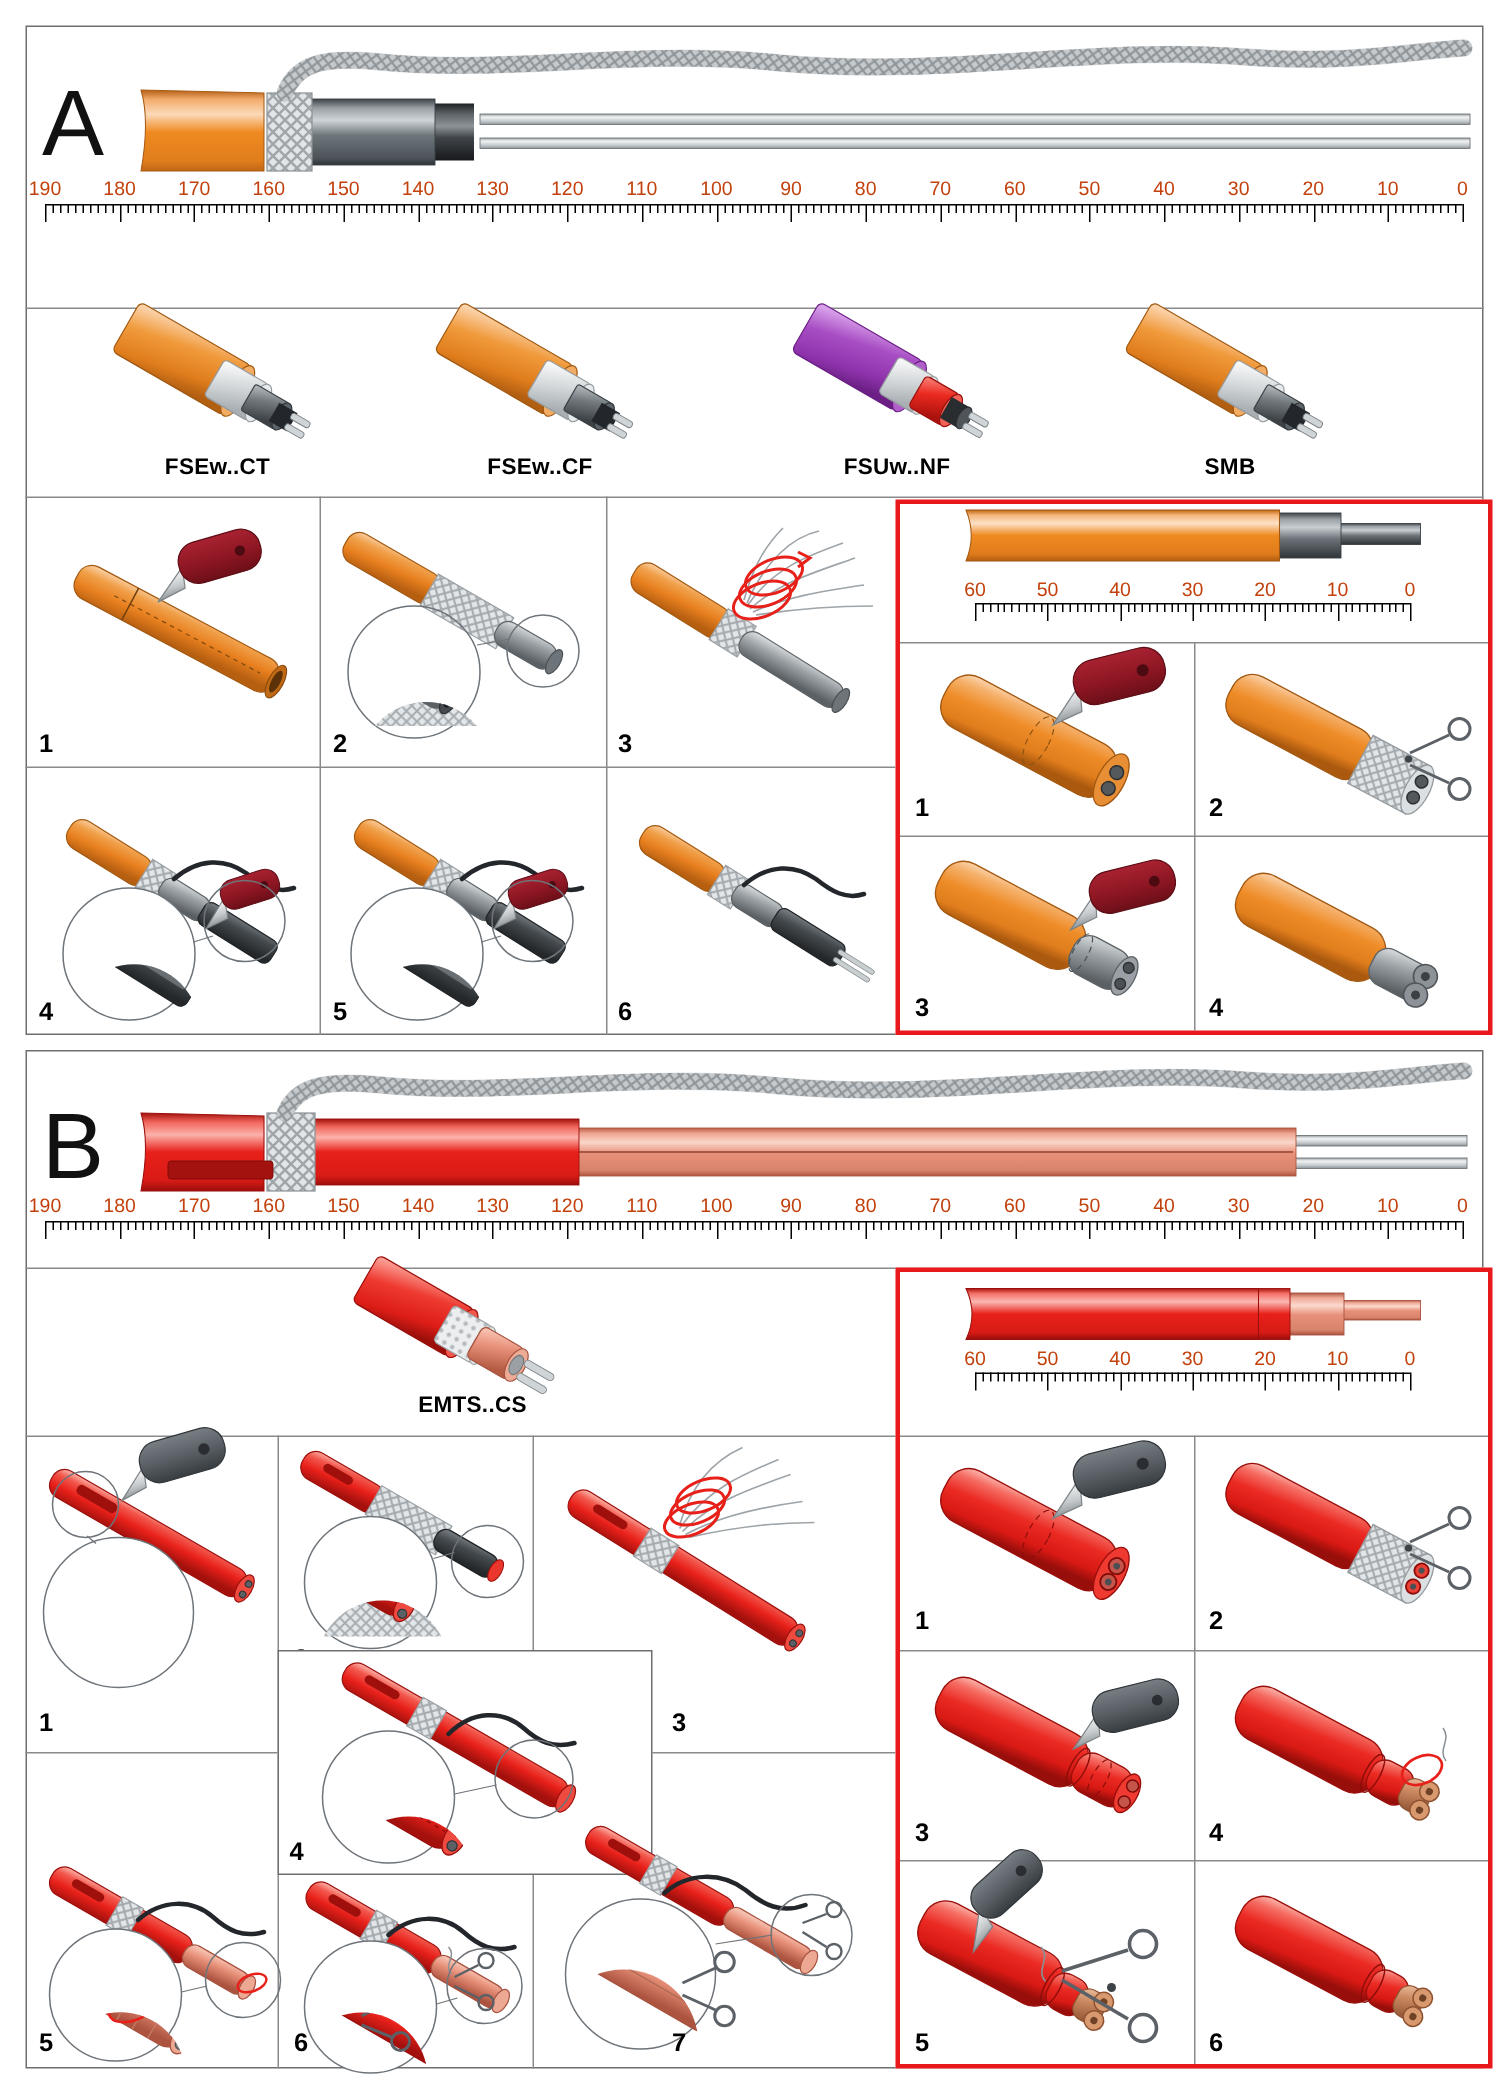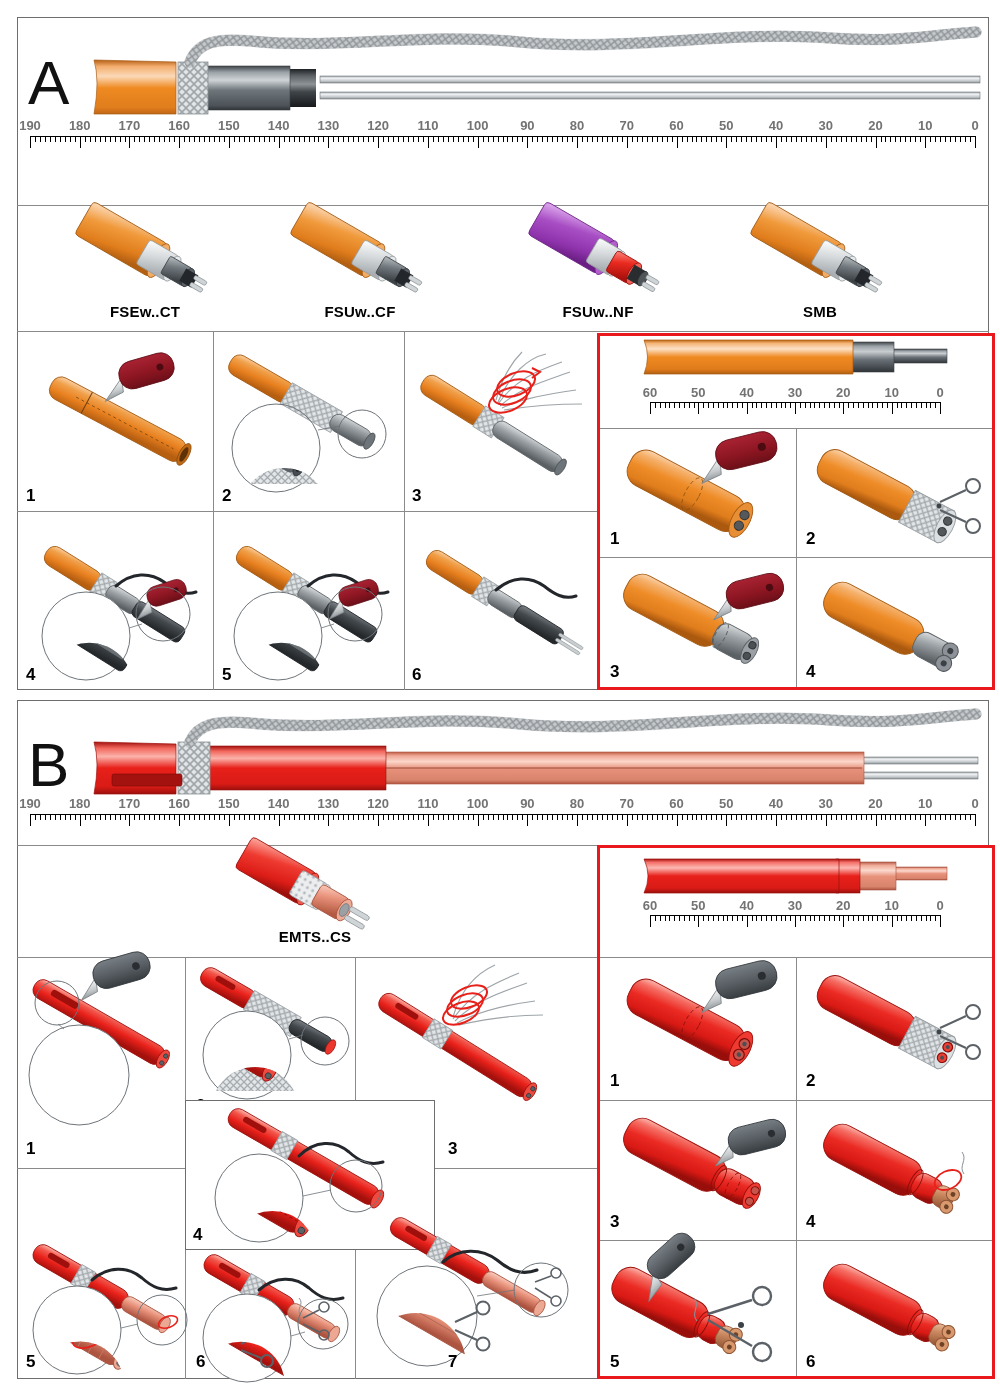--- a/index.html
+++ b/index.html
@@ -80,22 +80,22 @@
     letter-spacing: 0.2px;
   }
 
   
   .ruler { position: absolute; }
   .ruler .rlabels { position: relative; height: 16px; }
   .ruler .rlab {
     position: absolute;
     font-family: "Liberation Sans", sans-serif;
     font-size: 13px;
-    font-weight: bold;
-    color: #737373;
+    font-weight: normal;
+    color: #c2410c;
     transform: translateX(-50%);
     white-space: nowrap;
     top: 0;
   }
   .ruler .rbar {
     position: absolute;
     left: 0; right: 0;
     height: 14px;
   }
   .ruler .tick { position: absolute; width: 1px; background: #000; top: 0; }
@@ -440,21 +440,21 @@
         <rect x="62" y="25" width="34" height="28" rx="3" fill="url(#pb1)" stroke="#969c9f" stroke-width="0.8"></rect>
         <ellipse cx="96" cy="39" rx="6" ry="14" fill="#e6eaec" stroke="#969c9f" stroke-width="0.8"></ellipse>
         <rect x="88" y="29" width="26" height="20" rx="2" fill="url(#pg1)" stroke="#3d4246" stroke-width="0.8"></rect>
         <ellipse cx="114" cy="39" rx="5" ry="10" fill="#5d6469" stroke="#30353a" stroke-width="0.8"></ellipse>
         <rect x="108" y="32" width="14" height="14" fill="#23262a"></rect>
         <rect x="119" y="33" width="14" height="4.5" rx="2" fill="#cfd4d7" stroke="#7c8287" stroke-width="0.6"></rect>
         <rect x="119" y="41" width="14" height="4.5" rx="2" fill="#cfd4d7" stroke="#7c8287" stroke-width="0.6"></rect>
       </g>
     </svg>
   </div>
-  <div class="prodcap" style="left:290px; top:303px; width:140px;">FSUw..CF</div>
+  <div class="prodcap" style="left:290px; top:303px; width:140px;">FSEw..CF</div>
 
   <div class="art" style="left:533px; top:214px;">
     <svg width="130" height="80" viewBox="0 0 130 80">
       <defs>
         <linearGradient id="ppurp" x1="0.15" y1="0" x2="0.6" y2="1">
           <stop offset="0%" stop-color="#d9a2ea"></stop>
             <stop offset="35%" stop-color="#a84ec4"></stop>
           <stop offset="75%" stop-color="#8f33ac"></stop>
             <stop offset="100%" stop-color="#6b1f85"></stop>
         </linearGradient>

